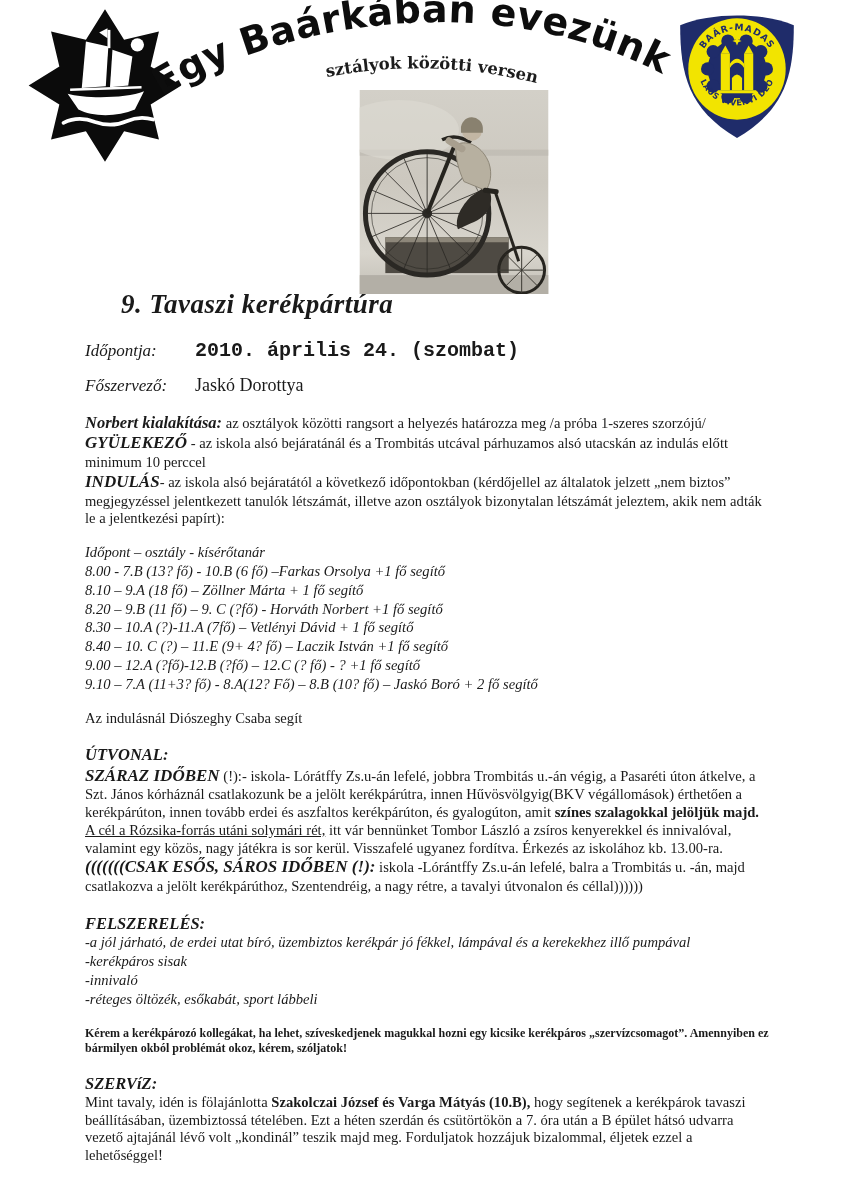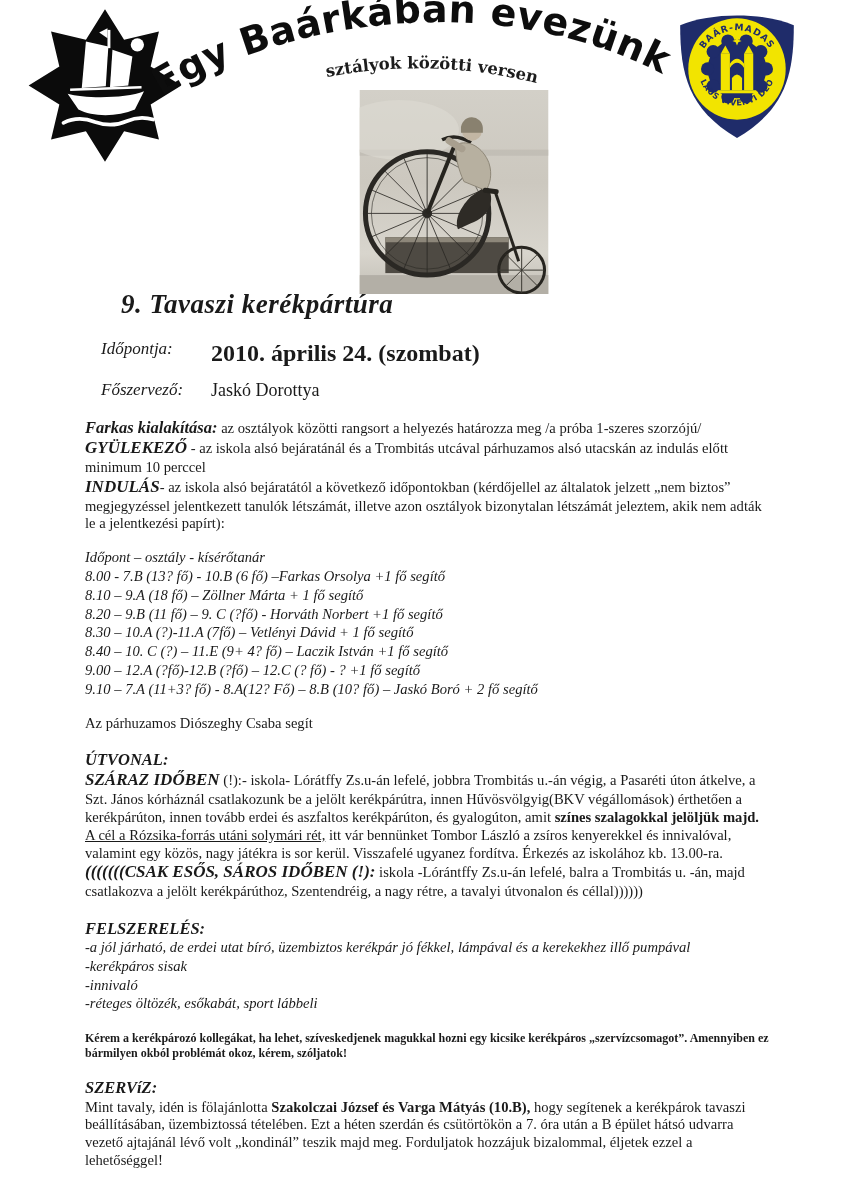--- a/index.html
+++ b/index.html
@@ -22,23 +22,23 @@
   .doc{
     position:absolute;top:288px;left:0;width:848px;
     padding:0 76px 0 85px;box-sizing:border-box;
     font-size:14.6px;line-height:1.22;
   }
   h1.doc-title{
     font-size:27px;font-weight:bold;font-style:italic;
     margin:0 0 18px 0;padding-left:36px;
     letter-spacing:.5px;
   }
-  .inforow{display:flex;align-items:flex-start;margin-bottom:12px;margin-left:16px;}
+  .inforow{display:flex;align-items:center;margin-bottom:12px;}
   .inforow .lbl{flex:0 0 110px;font-style:italic;font-size:17px;}
-  .val-bold{font-size:24px;font-weight:bold;}
+  .val-bold{font-size:20px;font-weight:bold;font-family:Liberation Mono, monospace;}
   .val-reg{font-size:18px;}
   .slabel{font-weight:bold;font-style:italic;font-size:16.5px;}
   .slabel.big{font-size:17px;}
   .para{margin:0;}
   .mb0{margin-bottom:0;}
   .mb16{margin-bottom:16px;}
   .mb18{margin-bottom:18px;}
   .sched p{margin:0 0 1px 0;font-style:italic;}
   .it{font-style:italic;}
   .b{font-weight:bold;}
@@ -186,39 +186,39 @@
     <div class="inforow">
       <span class="lbl">Időpontja:</span>
       <span class="val-bold">2010. április 24. (szombat)</span>
     </div>
 
     <div class="inforow mb16">
       <span class="lbl">Főszervező:</span>
       <span class="val-reg">Jaskó Dorottya</span>
     </div>
 
-    <p class="para mb0"><span class="slabel">Farkas kialakítása:</span><span> az osztályok közötti rangsort a helyezés határozza meg /a próba 1-szeres  szorzójú/</span></p>
+    <p class="para mb0"><span class="slabel">Norbert kialakítása:</span><span> az osztályok közötti rangsort a helyezés határozza meg /a próba 1-szeres  szorzójú/</span></p>
 
 
     <p class="para mb0"><span class="slabel big">GYÜLEKEZŐ</span><span> -  az iskola alsó bejáratánál és a Trombitás utcával párhuzamos alsó utacskán az indulás előtt minimum 10 perccel</span></p>
 
     <p class="para mb16"><span class="slabel big">INDULÁS</span><span>- az iskola alsó bejáratától a következő időpontokban (kérdőjellel az általatok jelzett „nem biztos” megjegyzéssel jelentkezett tanulók létszámát, illetve azon osztályok bizonytalan létszámát jeleztem, akik nem adták le a jelentkezési papírt):</span></p>
 
     <div class="sched mb16">
       <p>Időpont – osztály - kísérőtanár</p>
       <p>8.00 - 7.B (13? fő) - 10.B (6 fő) –Farkas Orsolya +1 fő segítő</p>
       <p>8.10 – 9.A (18 fő) – Zöllner Márta + 1 fő segítő</p>
       <p>8.20 – 9.B (11 fő) – 9. C (?fő) - Horváth Norbert +1 fő segítő</p>
       <p>8.30 – 10.A (?)-11.A (7fő) – Vetlényi Dávid + 1 fő segítő</p>
       <p>8.40 – 10. C (?) – 11.E (9+ 4? fő) – Laczik István +1 fő segítő</p>
       <p>9.00 –  12.A (?fő)-12.B (?fő) – 12.C (? fő) - ? +1 fő segítő</p>
       <p>9.10 – 7.A (11+3? fő) - 8.A(12? Fő) – 8.B (10? fő) – Jaskó Boró + 2 fő segítő</p>
     </div>
 
-    <p class="para mb18">Az párhuzamos Diószeghy Csaba segít</p>
+    <p class="para mb18">Az indulásnál Diószeghy Csaba segít</p>
 
     <p class="para mb0 slabel">ÚTVONAL:</p>
 
     <p class="para mb0"><span class="slabel big">SZÁRAZ IDŐBEN</span><span> (!):- iskola- Lórátffy Zs.u-án lefelé, jobbra Trombitás u.-án végig, a Pasaréti úton átkelve, a Szt. János kórháznál csatlakozunk be a jelölt kerékpárútra, innen Hűvösvölgyig(BKV végállomások) érthetően a kerékpárúton, innen tovább erdei és aszfaltos kerékpárúton, és gyalogúton, amit </span><span class="b">színes szalagokkal jelöljük majd. </span><span class="u">A cél a Rózsika-forrás utáni solymári rét,</span><span> itt vár bennünket Tombor László a zsíros kenyerekkel és innivalóval, valamint egy közös, nagy játékra is sor kerül. Visszafelé ugyanez fordítva. Érkezés az iskolához kb. 13.00-ra.</span></p>
 
     <p class="para mb18"><span class="slabel big">(((((((CSAK ESŐS, SÁROS IDŐBEN (!):</span><span> iskola -Lórántffy Zs.u-án lefelé, balra a Trombitás u. -án, majd csatlakozva a jelölt kerékpárúthoz, Szentendréig, a nagy rétre, a tavalyi útvonalon és céllal))))))</span></p>
 
     <p class="para mb0 slabel">FELSZERELÉS:</p>
     <div class="sched mb18">
       <p>-a jól járható, de erdei utat bíró, üzembiztos kerékpár jó fékkel, lámpával és a kerekekhez illő pumpával</p>

